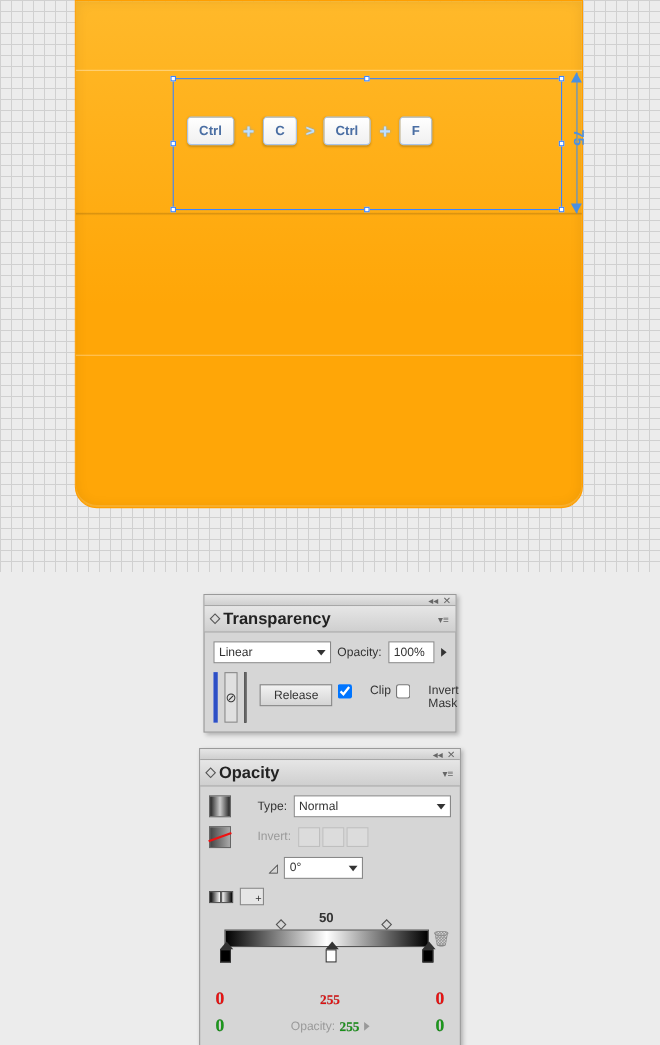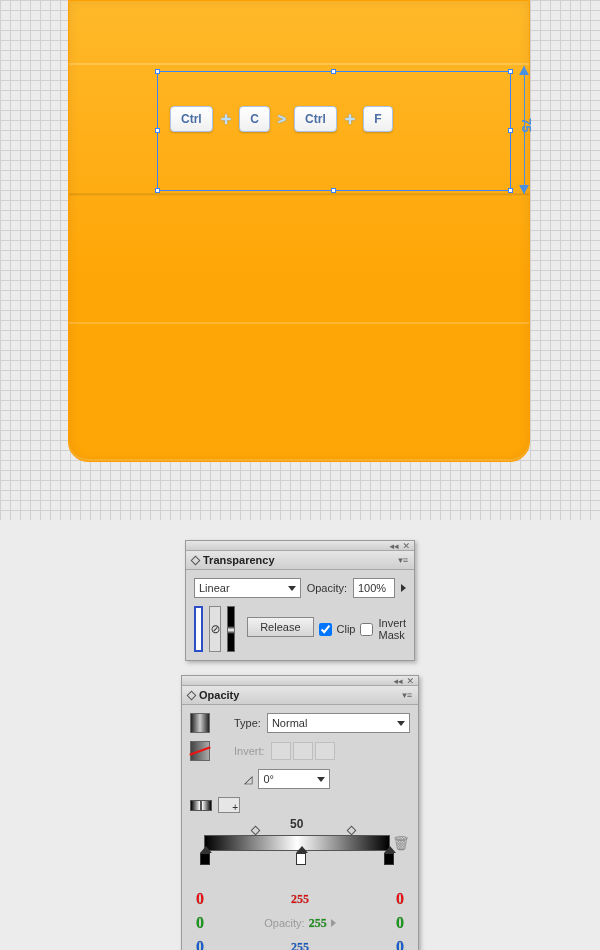--- a/index.html
+++ b/index.html
@@ -48,35 +48,35 @@
   .dim-arr.up{top:0;border-bottom:9px solid #4a90e2;}
   .dim-arr.dn{bottom:0;border-top:9px solid #4a90e2;}
   .dim-lab{position:absolute; top:52px; left:14px; transform:rotate(90deg); transform-origin:left top; color:#4a90e2; font-weight:bold; font-size:13px;}
 
   .panels{background:#ececec; padding:20px 0 12px; display:flex; flex-direction:column; align-items:center; gap:14px;}
   .panel{width:230px; background:#d6d6d6; border:1px solid #9a9a9a; box-shadow:2px 2px 4px rgba(0,0,0,.25);}
   .panel-top{height:10px;background:linear-gradient(#e6e6e6,#cfcfcf);border-bottom:1px solid #a7a7a7;display:flex;justify-content:flex-end;gap:4px;padding:0 4px;}
   .tiny{font-size:9px;color:#666;cursor:pointer;line-height:10px;}
   .panel-tab{display:flex;align-items:center;gap:4px;background:linear-gradient(#e6e6e6,#cfcfcf);padding:3px 6px;border-bottom:1px solid #a7a7a7;}
   .panel-tab .diamond{width:7px;height:7px;transform:rotate(45deg);border:1px solid #555;}
-  .panel-tab .title{font-weight:bold;font-size:11px;color:#222;}
+  .panel-tab .title{font-weight:bold;font-size:15px;color:#222;}
   .panel-body{padding:8px; display:flex; flex-direction:column; gap:8px;}
   .row{display:flex;align-items:center;gap:6px;}
   .sel, .inp{background:#fff;border:1px solid #888;height:20px;padding:0 4px;font-size:11px;display:flex;align-items:center;}
   .sel{min-width:72px; justify-content:space-between;}
   .sel .dd{width:0;height:0;border-left:4px solid transparent;border-right:4px solid transparent;border-top:5px solid #333;}
   .btn{background:linear-gradient(#f2f2f2,#d5d5d5);border:1px solid #888;height:20px;padding:0 12px;font-size:11px;display:inline-flex;align-items:center;cursor:pointer;}
   .fly{width:0;height:0;border-top:4px solid transparent;border-bottom:4px solid transparent;border-left:5px solid #333;}
   .thumb{width:46px;height:46px;border:2px solid #2d4fc5;background:#fff;position:relative;}
   .thumb::before{content:"";position:absolute;left:4px;right:4px;top:18px;border-top:2px solid #ffc444;}
   .thumb::after{content:"";position:absolute;left:4px;right:4px;top:25px;border-top:2px solid #ffc444;}
   .link{width:18px;height:46px;border:1px solid #888;background:#e0e0e0;display:flex;align-items:center;justify-content:center;font-size:12px;color:#333;}
   .mask{width:46px;height:46px;border:1px solid #666;background:#000;position:relative;}
   .mask::before{content:"";position:absolute;left:0;right:0;top:19px;height:8px;background:linear-gradient(to bottom,rgba(255,255,255,0),#fff 50%,rgba(255,255,255,0));}
-  .chk{display:flex;align-items:center;gap:5px;font-size:11px;}
+  .chk{display:flex;align-items:flex-start;gap:16px;font-size:11px;}
   .chk input{margin:0;}
 
   .fill-sw{width:20px;height:20px;border:1px solid #666;background:linear-gradient(to right,#222,#ccc,#222);}
   .stroke-sw{width:20px;height:20px;border:1px solid #666;background:linear-gradient(to right,#444,#aaa);position:relative;}
   .stroke-sw::after{content:"";position:absolute;left:-2px;right:-2px;top:8px;border-top:2px solid #e11;transform:rotate(-20deg);}
   .stroke-btns{display:flex;gap:2px;}
   .sqbtn{width:20px;height:18px;border:1px solid #aaa;background:#e3e3e3;}
   .sqbtn.dis{opacity:.5;}
 
   .rev-ic{display:inline-block;width:22px;height:16px;position:relative;}

